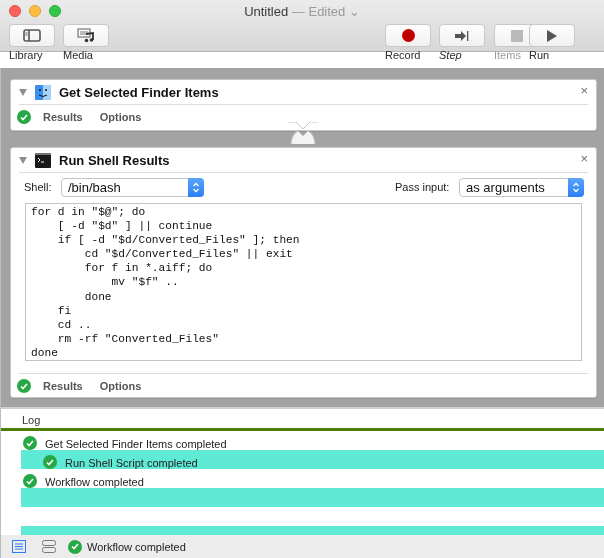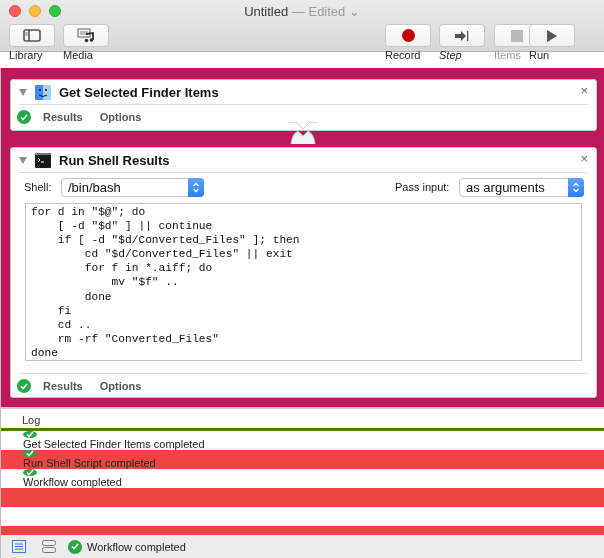--- a/index.html
+++ b/index.html
@@ -24,21 +24,21 @@
   .tbtn .face {
     width: 46px; height: 23px; background: linear-gradient(#fdfdfd, #f1f1f1);
     border: 1px solid #c8c8c8; border-radius: 4px; display: flex; align-items: center; justify-content: center;
   }
   .tbtn .lbl { font-size: 11px; color: #2a2a2a; margin-top: 2px; display: block; }
   .tbtn .lbl.disabled { color: #9b9b9b; }
 
   
   .workflow {
     position: absolute; left: 0; top: 68px; width: 604px; height: 438px;
-    background: #be185d; border-left: 1px solid #bdbdbd; padding-left: 16px;
+    background: #a3a3a3; border-left: 1px solid #bdbdbd; padding-left: 16px;
   }
   .action {
     position: absolute; left: 9px; width: 587px; background: #fff;
     border: 1px solid #c6c6c6; border-radius: 3px;
     box-shadow: 0 1px 1px rgba(0,0,0,0.08);
   }
   .action-head { height: 24px; display: flex; align-items: center; padding-left: 8px; position: relative; }
   .disclosure { width: 0; height: 0; border-left: 4px solid transparent; border-right: 4px solid transparent; border-top: 7px solid #8e8e8e; margin-right: 8px; }
   .action-icon { width: 16px; height: 15px; margin-right: 8px; }
   .action-title { font-weight: bold; font-size: 13px; color: #111; }
@@ -65,22 +65,22 @@
     margin: 0 14px 0 14px; height: 158px; border: 1px solid #c4c4c4; background: #fff;
     font-family: "Liberation Mono", monospace; font-size: 11.2px; line-height: 14.1px;
     padding: 1px 5px; white-space: pre; color: #111; overflow: hidden;
   }
 
   .connector { position: absolute; left: 287px; top: 54px; width: 30px; height: 24px; }
 
   
   .log { position: absolute; left: 0; top: 407px; width: 604px; height: 128px; background: #fff; border-top: 2px solid #cfcfcf; border-left: 1px solid #bdbdbd; }
   .log-head { height: 22px; font-size: 11px; color: #333; padding: 5px 0 0 21px; border-bottom: 3px solid #4d7c0f; }
-  .log-row { height: 19px; display: flex; align-items: flex-start; padding-left: 22px; font-size: 11px; color: #222; flex-direction: column; }
-  .log-row.alt { background: #ef4444; }
+  .log-row { height: 19px; display: flex; align-items: flex-end; padding-left: 22px; font-size: 11px; color: #222; }
+  .log-row.alt { background: #5eead4; margin-left: 20px; }
   .log-row .check { margin-right: 8px; }
 
   .statusbar { position: absolute; left: 0; top: 535px; width: 604px; height: 23px; background: #ececec; border-left: 1px solid #bdbdbd; display: flex; align-items: center; }
   .status-text { font-size: 11px; color: #222; }
 </style>
 </head>
 <body>
 
 <div class="toolbar">
   <div class="traffic">

